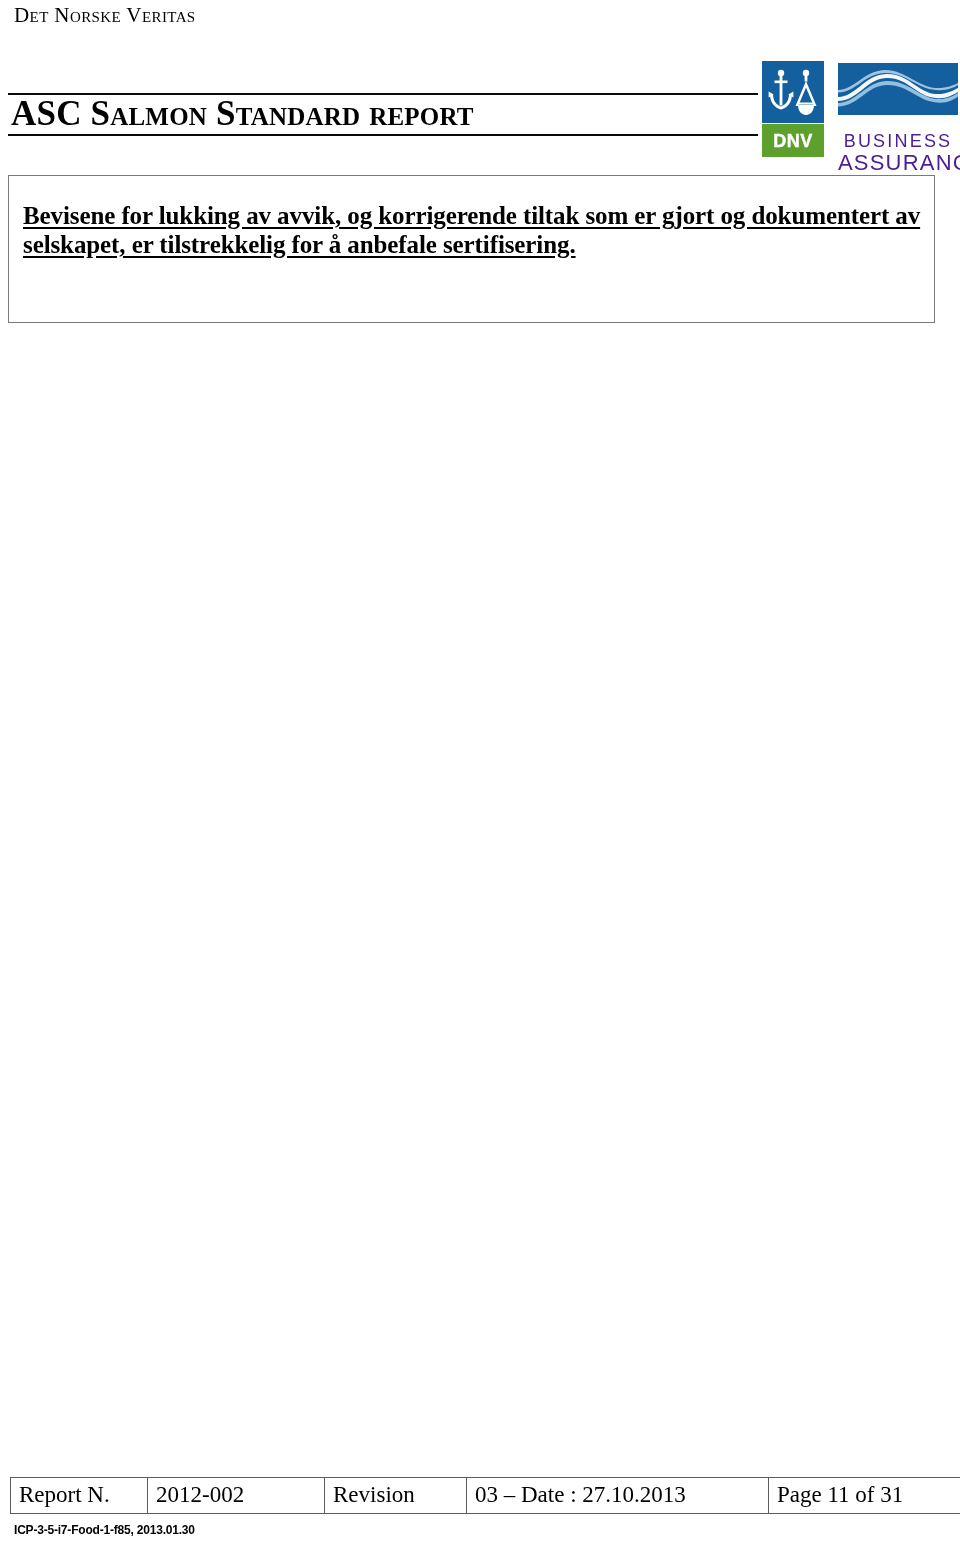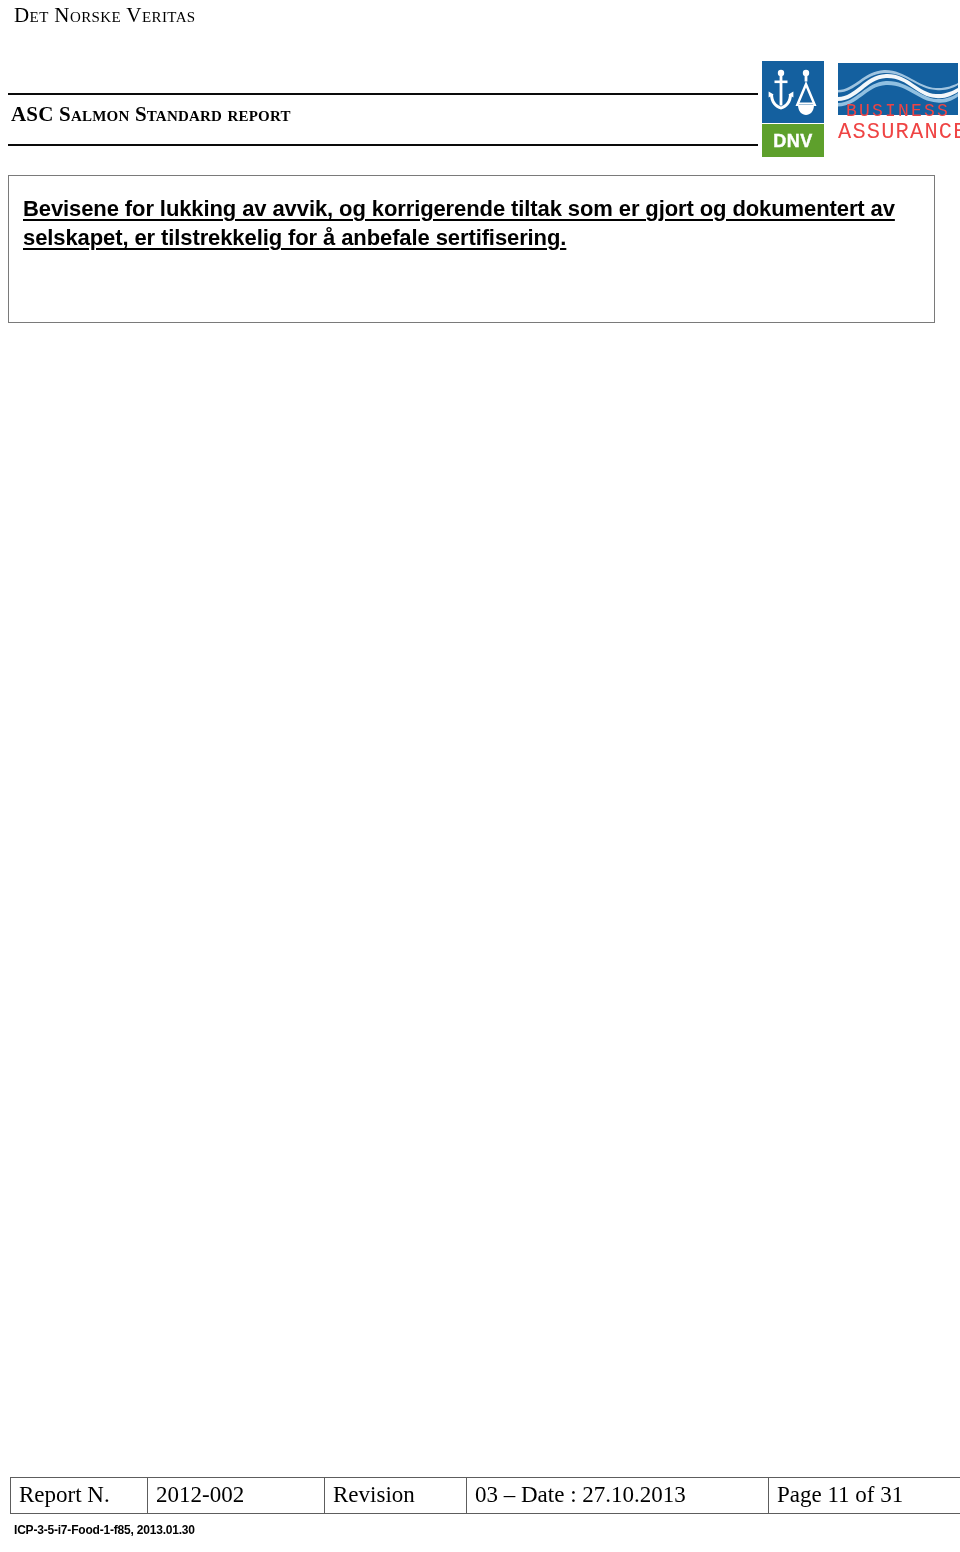--- a/index.html
+++ b/index.html
@@ -52,25 +52,25 @@
     width: 750px;
   }
   .title-rule {
     width: 750px;
     height: 0;
     border-top: 2px solid #0a0a0a;
   }
   .report-title {
     font-family: "Liberation Serif", serif;
     font-weight: bold;
-    font-size: 21px;
+    font-size: 35px;
     line-height: 36px;
     font-variant: small-caps;
     letter-spacing: 0.2px;
-    padding: 1px 0 12px 3px;
+    padding: 1px 0 2px 3px;
     white-space: nowrap;
   }
 
   
   .logo-area {
     position: absolute;
     left: 762px;
     top: 61px;
     width: 196px;
     height: 98px;
@@ -125,24 +125,24 @@
     top: 0;
     width: 120px;
     height: 52px;
     background: #14609f;
     overflow: hidden;
   }
   .ba-wave svg { display: block; }
   .ba-text {
     position: absolute;
     left: 0;
-    top: 38px;
+    top: 68px;
     width: 120px;
-    font-family: Liberation Mono, monospace;
-    color: #ef4444;
+    font-family: Liberation Sans, sans-serif;
+    color: #4c1d95;
     font-size: 18px;
     line-height: 21px;
     letter-spacing: 2.2px;
     text-align: center;
     white-space: nowrap;
   }
   .ba-text .ba-line2 {
     letter-spacing: 1.2px;
     font-size: 22px;
   }
@@ -163,27 +163,27 @@
   }
   .para {
     font-family: "Liberation Sans", sans-serif;
     font-size: 19.5px;
     line-height: 29px;
     color: #000000;
     margin: 0;
     letter-spacing: -0.1px;
   }
   .para-emph {
-    font-family: Liberation Sans, sans-serif;
-    font-size: 22px;
+    font-family: Liberation Serif, serif;
+    font-size: 25px;
     line-height: 29px;
     font-weight: bold;
     text-decoration: underline;
     text-underline-offset: 3px;
-    margin: 12px 0 0 0;
+    margin: 19px 0 0 0;
     letter-spacing: -0.1px;
   }
 
   
   .doc-footer {
     position: absolute;
     left: 0;
     bottom: 0;
     width: 960px;
     height: 90px;

